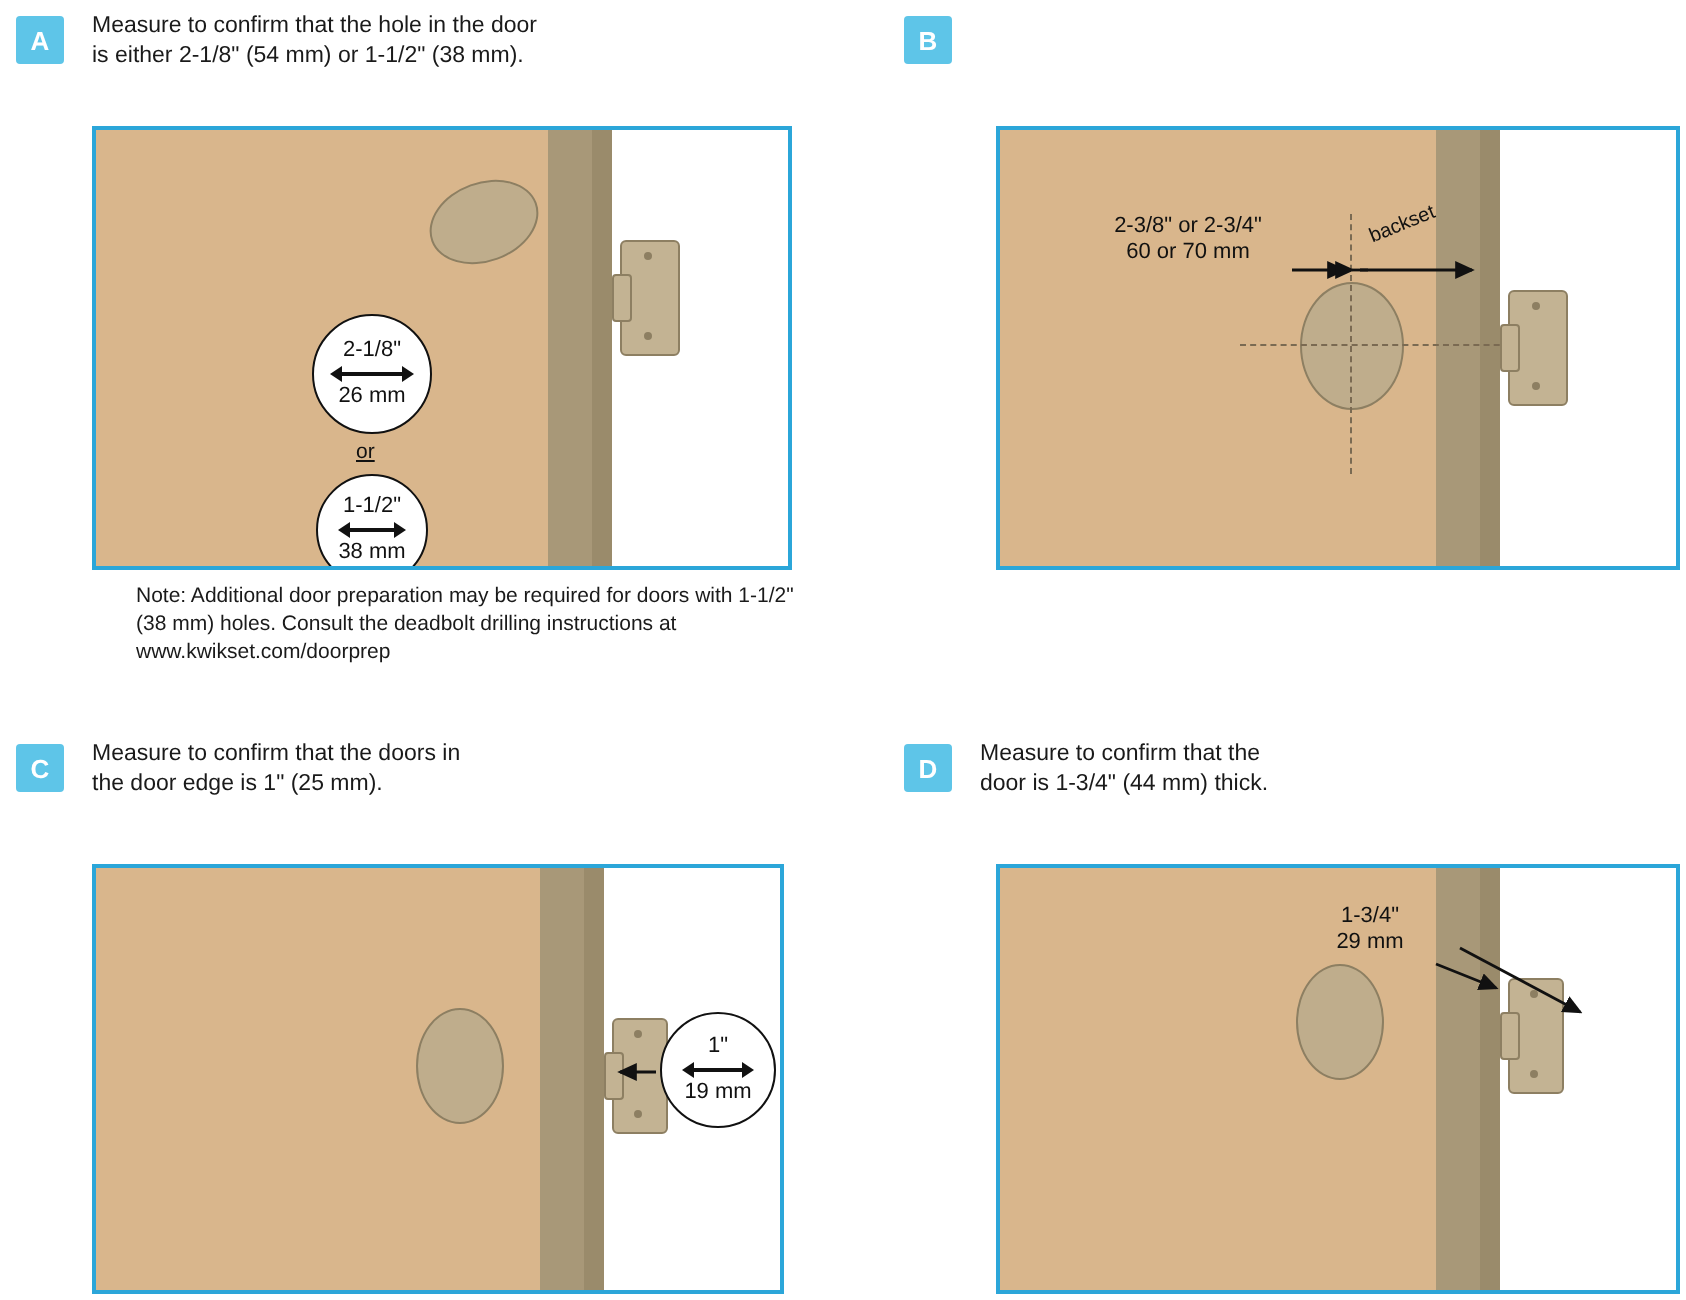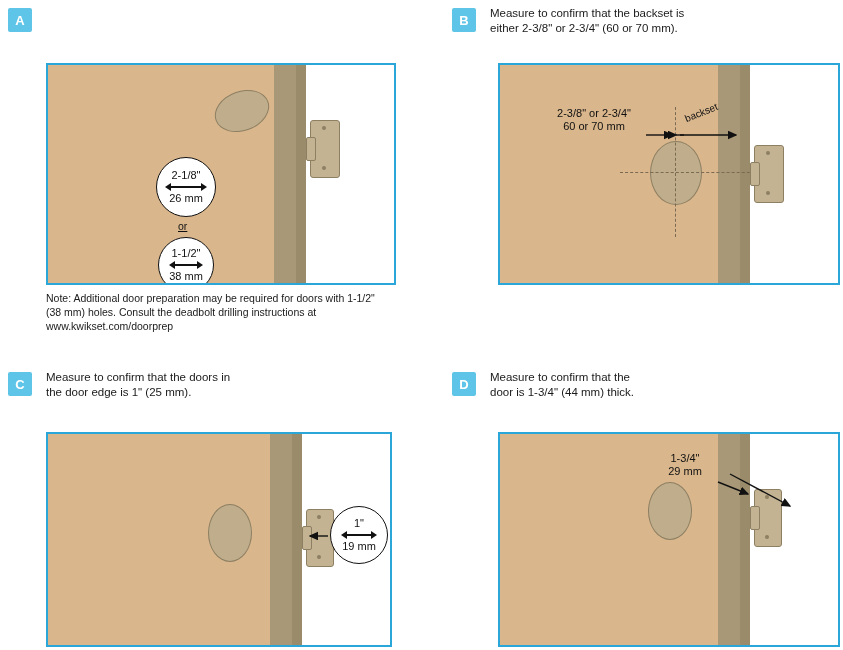--- a/index.html
+++ b/index.html
@@ -133,20 +133,21 @@
     font-size: 10.5px;
     color: #111;
     text-decoration: underline;
   }
   .note {
     position: absolute;
     font-size: 10.5px;
     line-height: 14px;
     color: #1a1a1a;
     width: 330px;
+    margin-left: 22px;
   }
   .dim-text {
     position: absolute;
     font-size: 11px;
     line-height: 13px;
     color: #111;
     text-align: center;
   }
   .dashed-v {
     position: absolute;
@@ -167,20 +168,24 @@
     left: 0;
     top: 0;
     overflow: visible;
   }
 </style>
 </head>
 <body>
 
 <div class="panel" style="left:8px; top:8px; width:400px; height:340px;">
   <div class="badge">A</div>
+  <div class="caption">
+    <div>Measure to confirm that the hole in the door</div>
+    <div>is either 2-1/8" (54 mm) or 1-1/2" (38 mm).</div>
+  </div>
 
   <div class="figure" style="left:38px; top:55px; width:350px; height:222px;">
     <div class="door-face" style="width:226px;"></div>
     <div class="door-edge" style="left:226px; width:22px;"></div>
     <div class="door-edge-dark" style="left:248px; width:10px;"></div>
 
     <div class="bore" style="left:166px; top:26px; width:54px; height:38px;"></div>
 
     <div class="latch-plate" style="left:262px; top:55px; width:28px; height:56px;"></div>
     <div class="latch-screw" style="left:274px; top:61px;"></div>
@@ -208,24 +213,20 @@
       </div>
       <div>38 mm</div>
     </div>
   </div>
 
   <div class="note" style="left:38px; top:283px;">Note: Additional door preparation may be required for doors with 1-1/2" (38 mm) holes. Consult the deadbolt drilling instructions at www.kwikset.com/doorprep</div>
 </div>
 
 <div class="panel" style="left:452px; top:8px; width:390px; height:290px;">
   <div class="badge">B</div>
-  <div class="caption">
-    <div>Measure to confirm that the backset is</div>
-    <div>either 2-3/8" or 2-3/4" (60 or 70 mm).</div>
-  </div>
 
   <div class="figure" style="left:46px; top:55px; width:342px; height:222px;">
     <div class="door-face" style="width:218px;"></div>
     <div class="door-edge" style="left:218px; width:22px;"></div>
     <div class="door-edge-dark" style="left:240px; width:10px;"></div>
 
     <div class="bore" style="left:150px; top:76px; width:50px; height:62px; transform:rotate(0deg);"></div>
 
     <div class="dashed-v" style="left:175px; top:42px; height:130px;"></div>
     <div class="dashed-h" style="left:120px; top:107px; width:140px;"></div>

